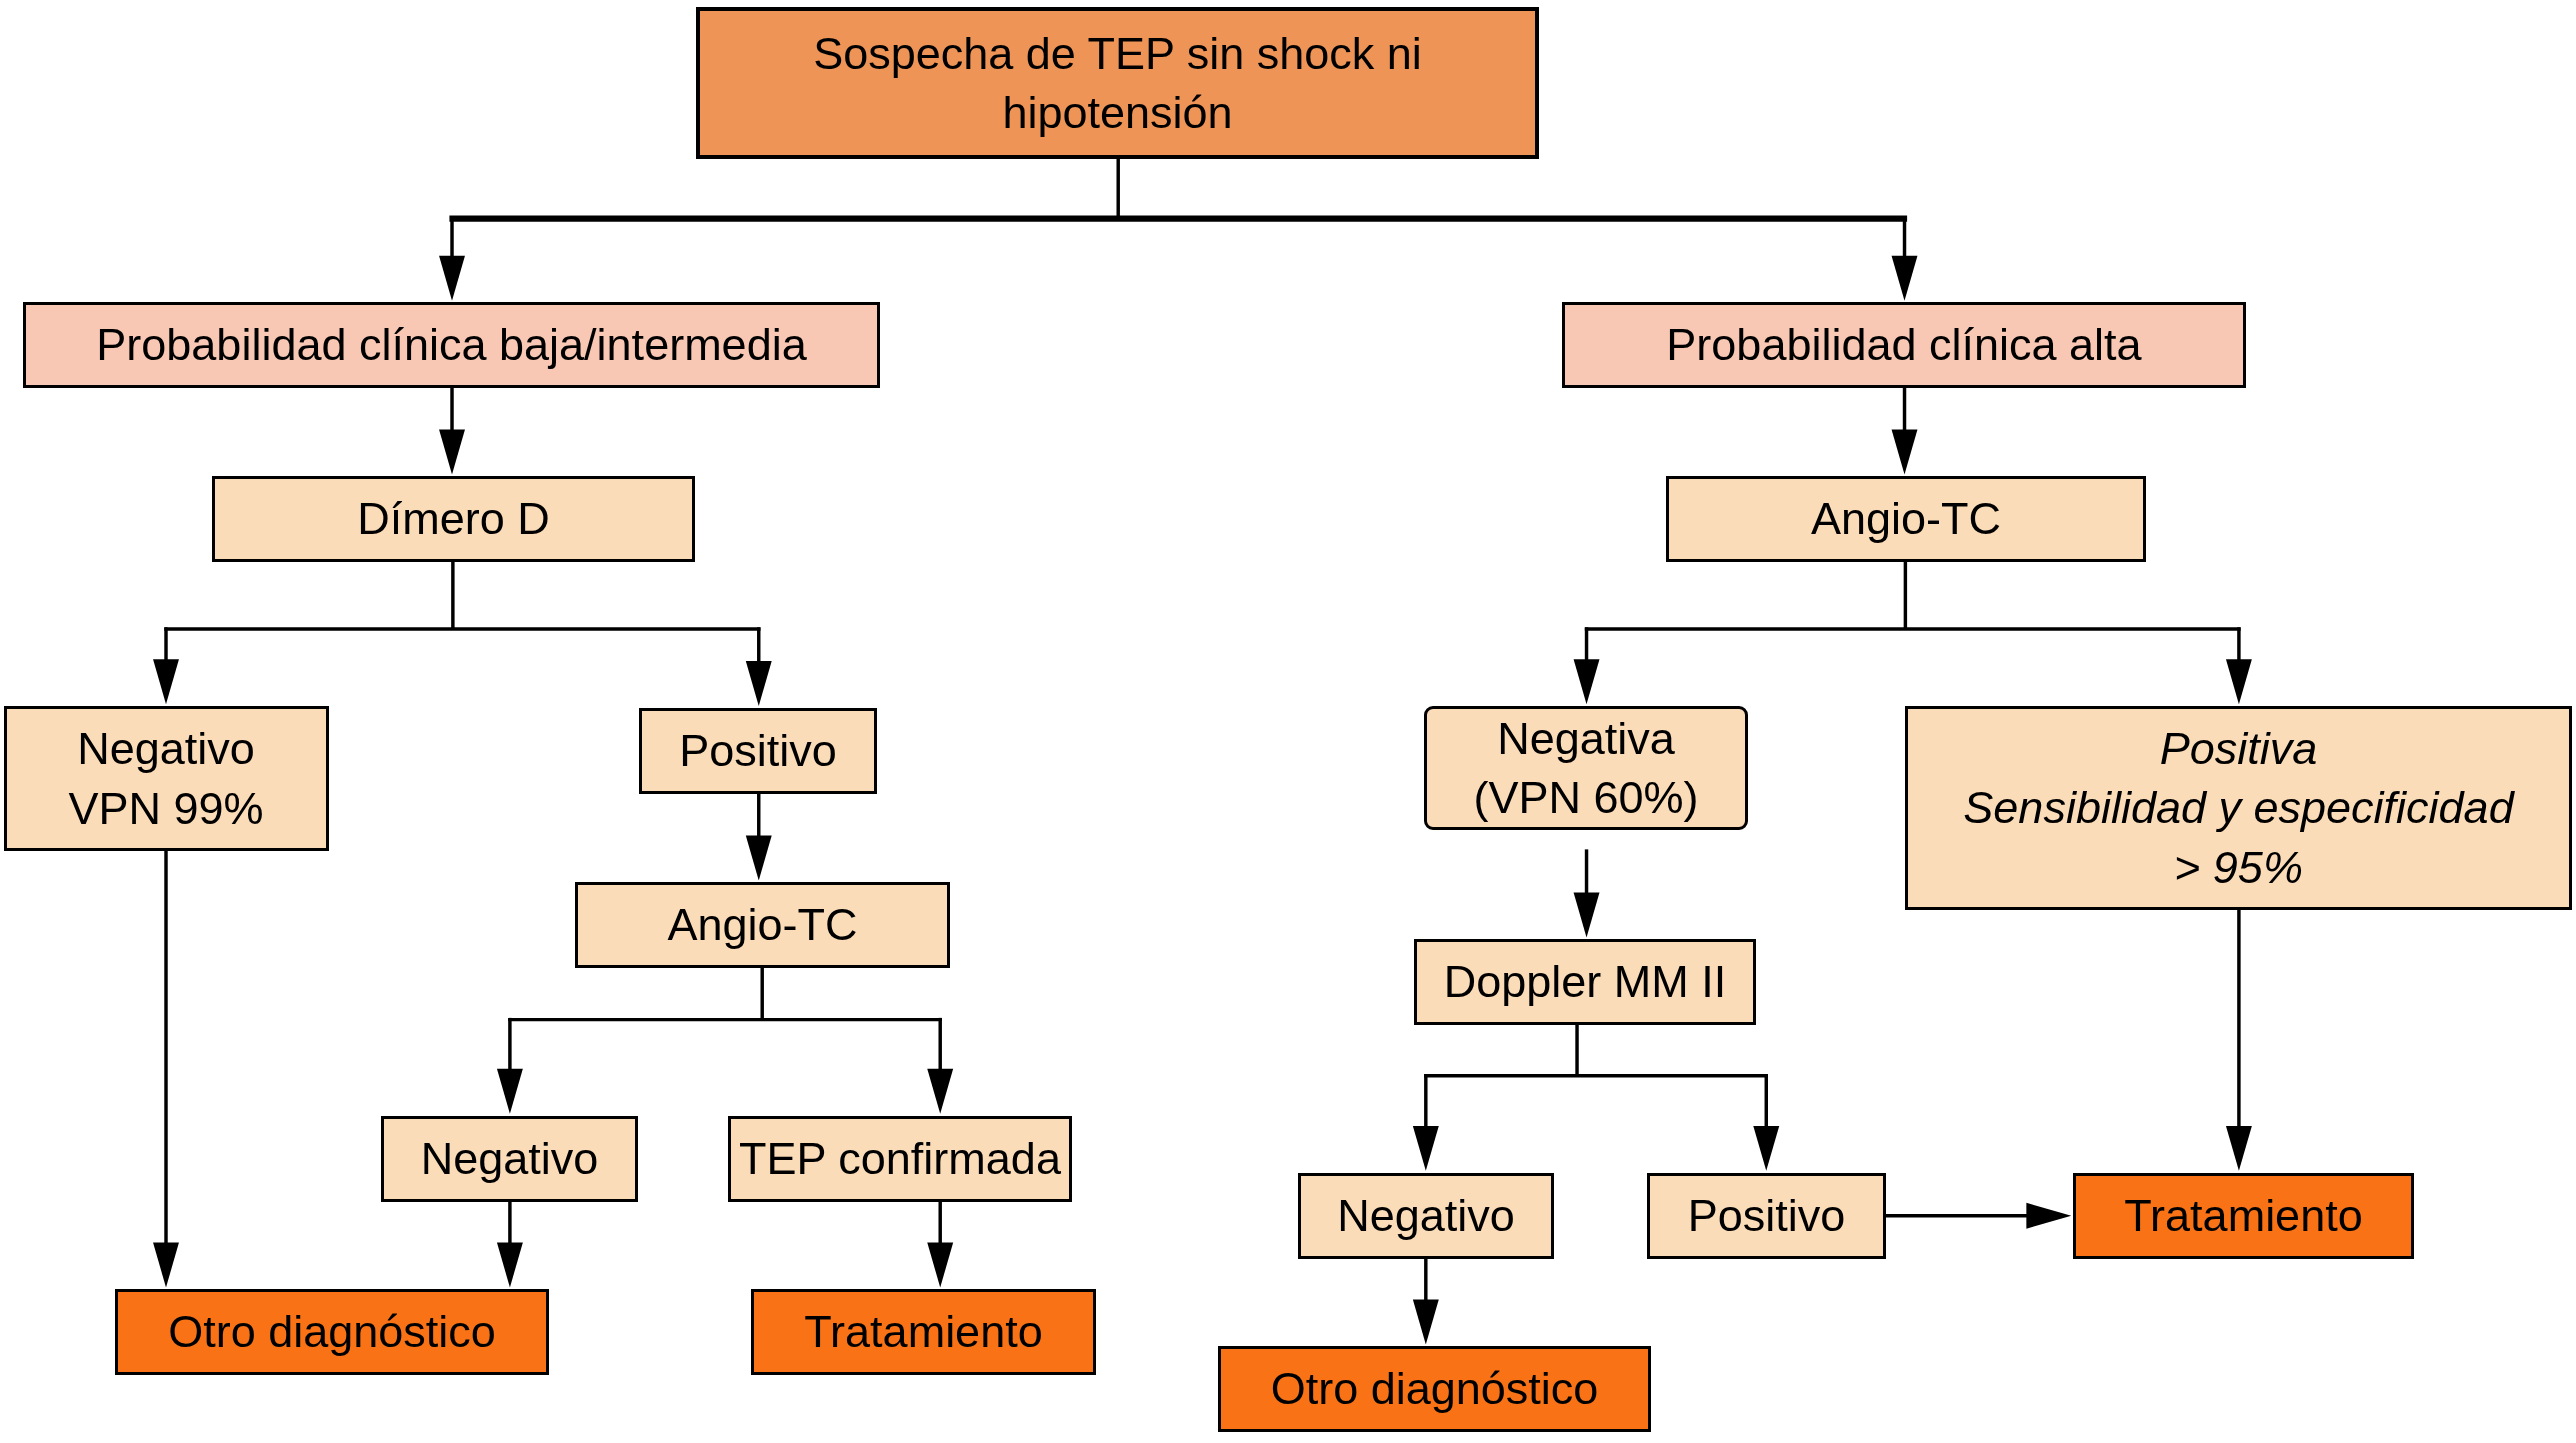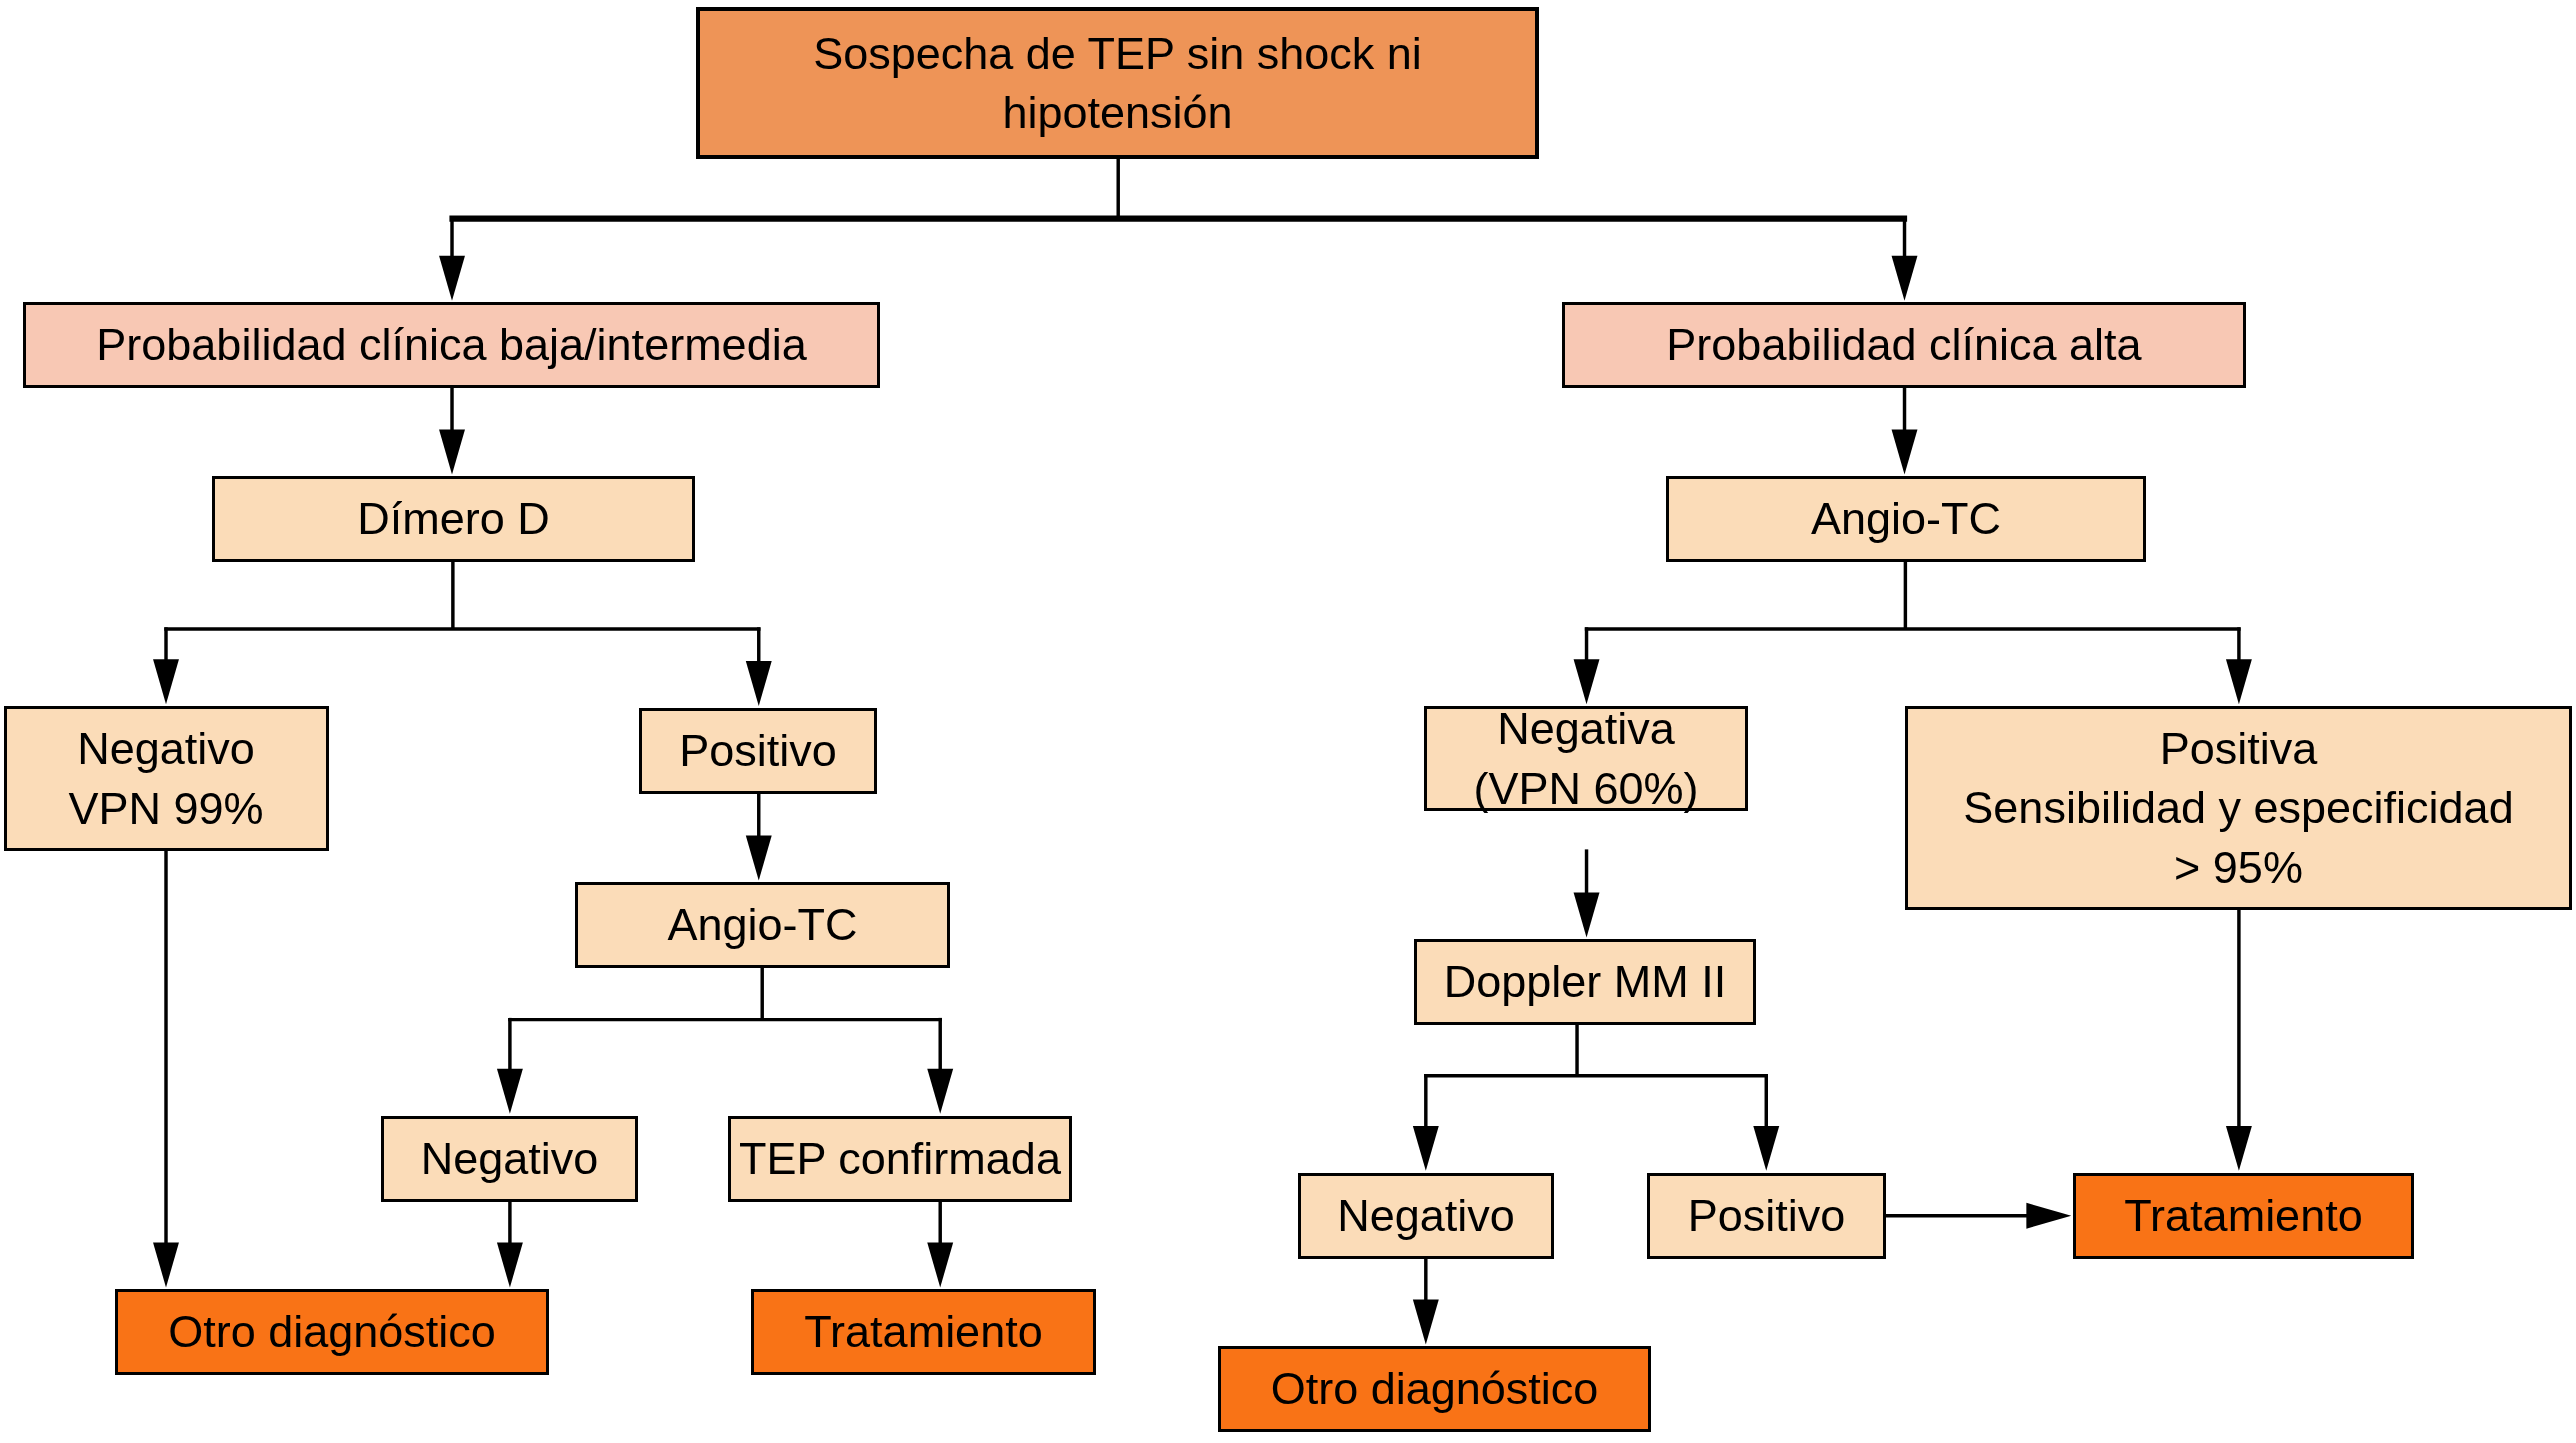--- a/index.html
+++ b/index.html
@@ -182,24 +182,24 @@
   <div class="node test" style="left:575px; top:882px; width:375px; height:86px;">Angio-TC</div>
 
   <div class="node test" style="left:381px; top:1116px; width:257px; height:86px;">Negativo</div>
 
   <div class="node test" style="left:728px; top:1116px; width:344px; height:86px;">TEP confirmada</div>
 
   <div class="node outcome" style="left:115px; top:1289px; width:434px; height:86px;">Otro diagnóstico</div>
 
   <div class="node outcome" style="left:751px; top:1289px; width:345px; height:86px;">Tratamiento</div>
 
-  <div class="node test" style="left:1424px; top:706px; width:324px; height:105px;">Negativa
+  <div class="node test" style="left:1424px; top:706px; width:324px; height:124px;border-radius:9px;">Negativa
 (VPN 60%)</div>
 
-  <div class="node test" style="left:1905px; top:706px; width:667px; height:204px;">Positiva
+  <div class="node test" style="left:1905px; top:706px; width:667px; height:204px;font-style:italic;">Positiva
 Sensibilidad y especificidad
 &gt; 95%</div>
 
   <div class="node test" style="left:1406px; top:939px; width:342px; height:86px;margin-left:8px;">Doppler MM II</div>
 
   <div class="node test" style="left:1298px; top:1173px; width:256px; height:86px;">Negativo</div>
 
   <div class="node test" style="left:1647px; top:1173px; width:239px; height:86px;">Positivo</div>
 
   <div class="node outcome" style="left:2073px; top:1173px; width:341px; height:86px;">Tratamiento</div>

